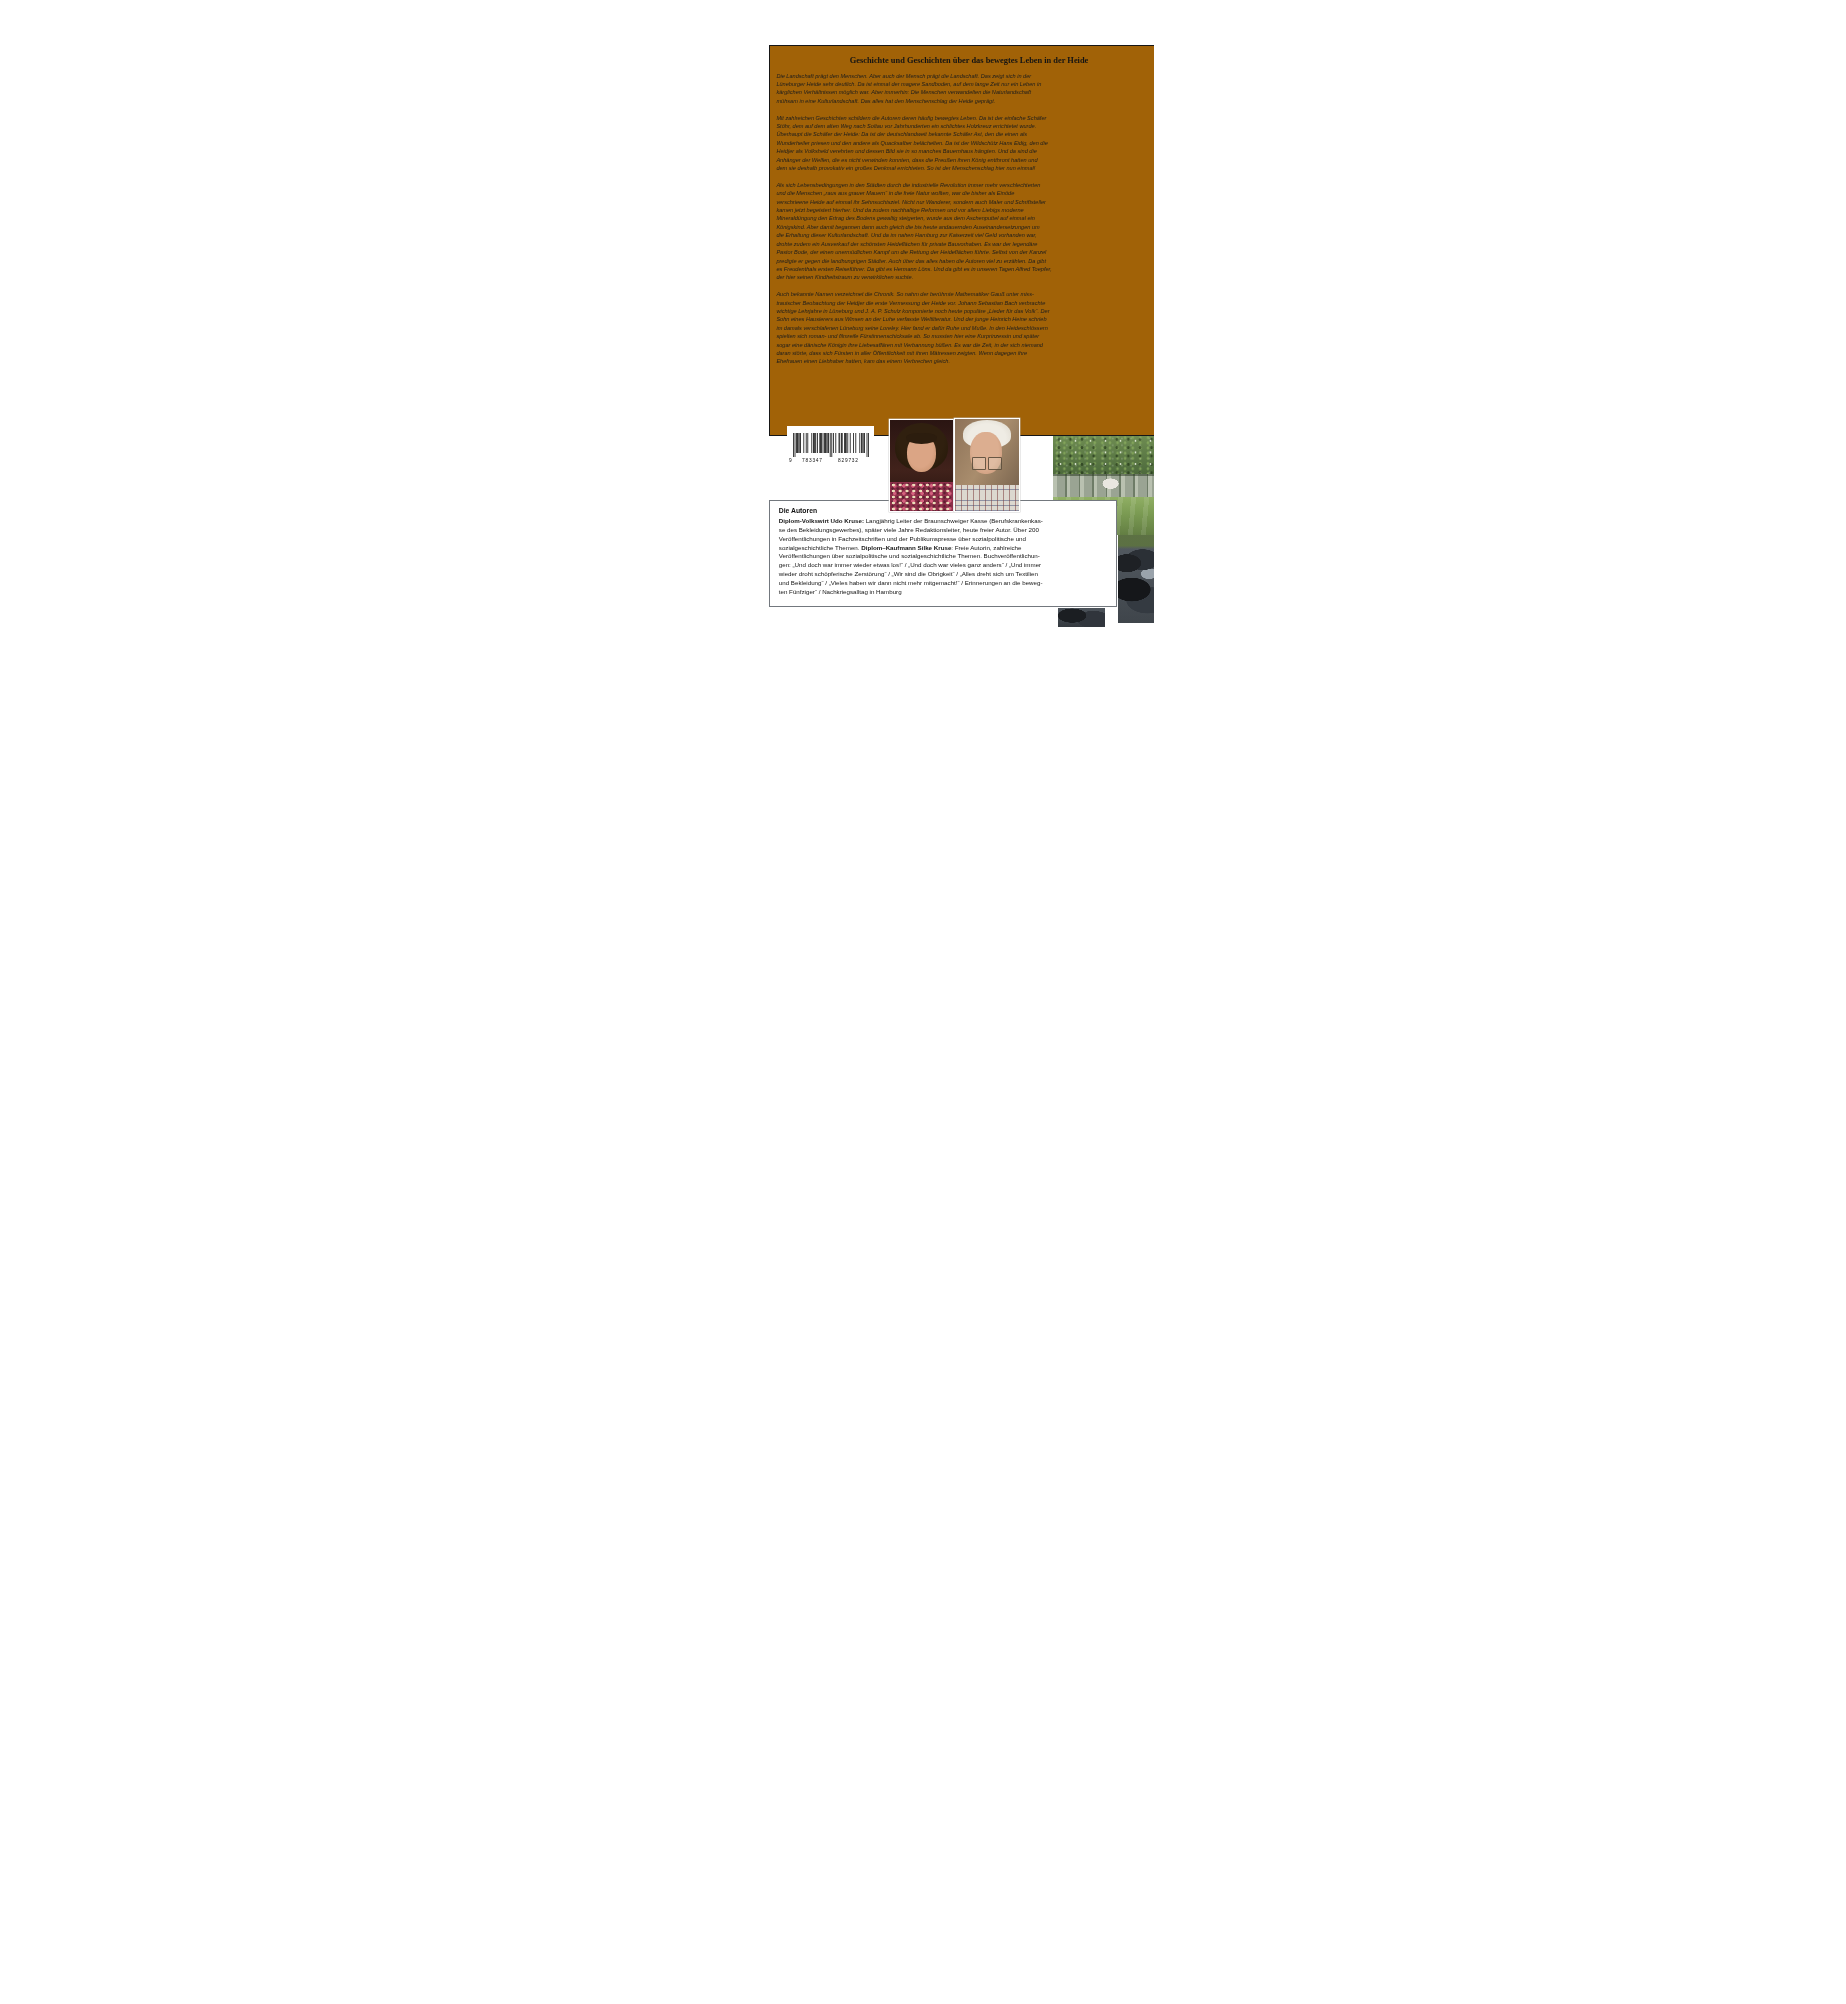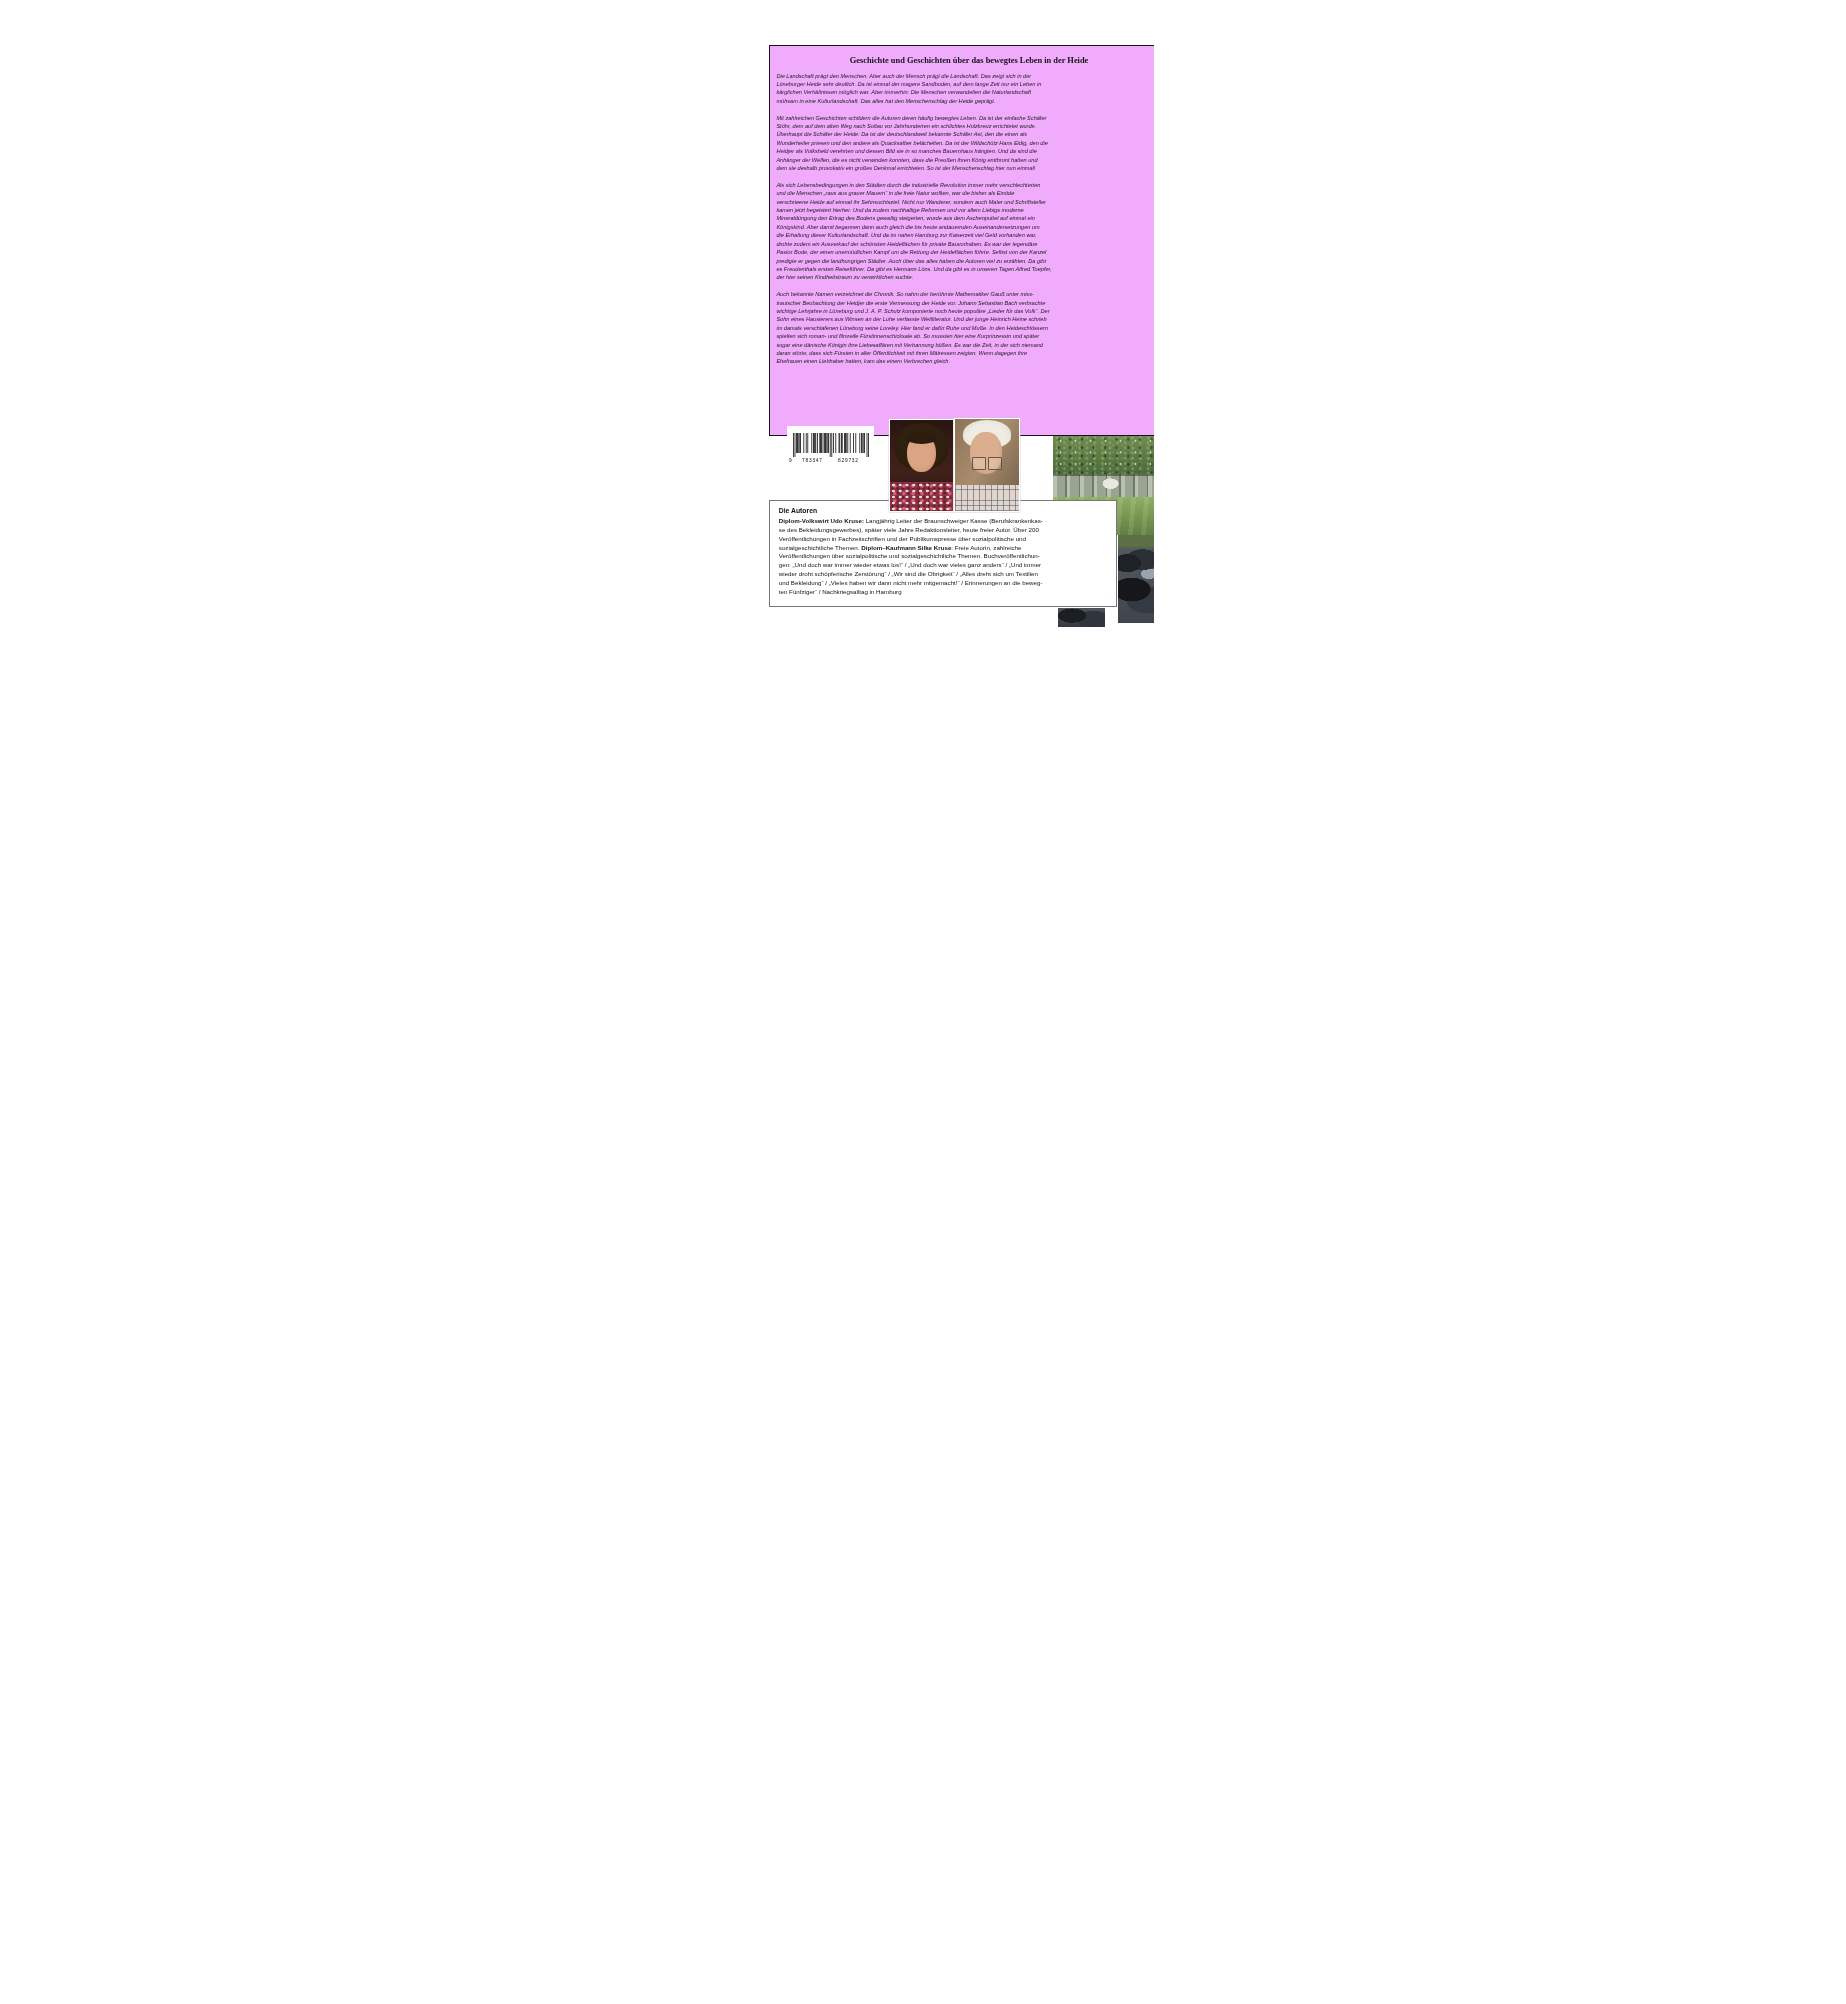--- a/index.html
+++ b/index.html
@@ -48,21 +48,21 @@
       radial-gradient(ellipse 14.4px 9.6px at 86% 44%, #9aa3ab 0 54%, transparent 57%),
       linear-gradient(180deg,#555c63,#3f454b);
   }
   #photo-sheep-bottom.sheep{background-image:
       radial-gradient(ellipse 24px 12px at 30% 40%, #1b1e22 0 58%, transparent 60%),
       radial-gradient(ellipse 28px 14.4px at 75% 60%, #30353c 0 58%, transparent 60%),
       linear-gradient(180deg,#4d545b,#34393f);}
 
   
   #main-box{position:absolute;z-index:2;left:77px;top:45px;width:400px;height:391px;
-    background:#f0abfc;border:1.2px solid #161616;box-sizing:border-box;overflow:hidden;}
+    background:#a16207;border:1.2px solid #161616;box-sizing:border-box;overflow:hidden;}
   #book-title{margin:10.4px 4.8px 0 4.8px;text-align:center;
     font-family:"Liberation Serif",serif;font-weight:bold;font-size:8.4px;line-height:10.4px;color:#141414;}
   #blurb{margin:4.8px 5.6px 0 6.4px;font-style:italic;font-size:5.6px;line-height:8.4px;color:#1d1d1d;}
   #blurb .para{margin:0 0 8.4px 0;}
   .tl{white-space:nowrap;}
 
   
   #barcode-panel{position:absolute;z-index:3;left:95px;top:426px;width:87px;height:45px;
     background:#fff;display:flex;flex-direction:column;align-items:center;justify-content:center;}
   #barcode-wrap{position:relative;width:76px;}

